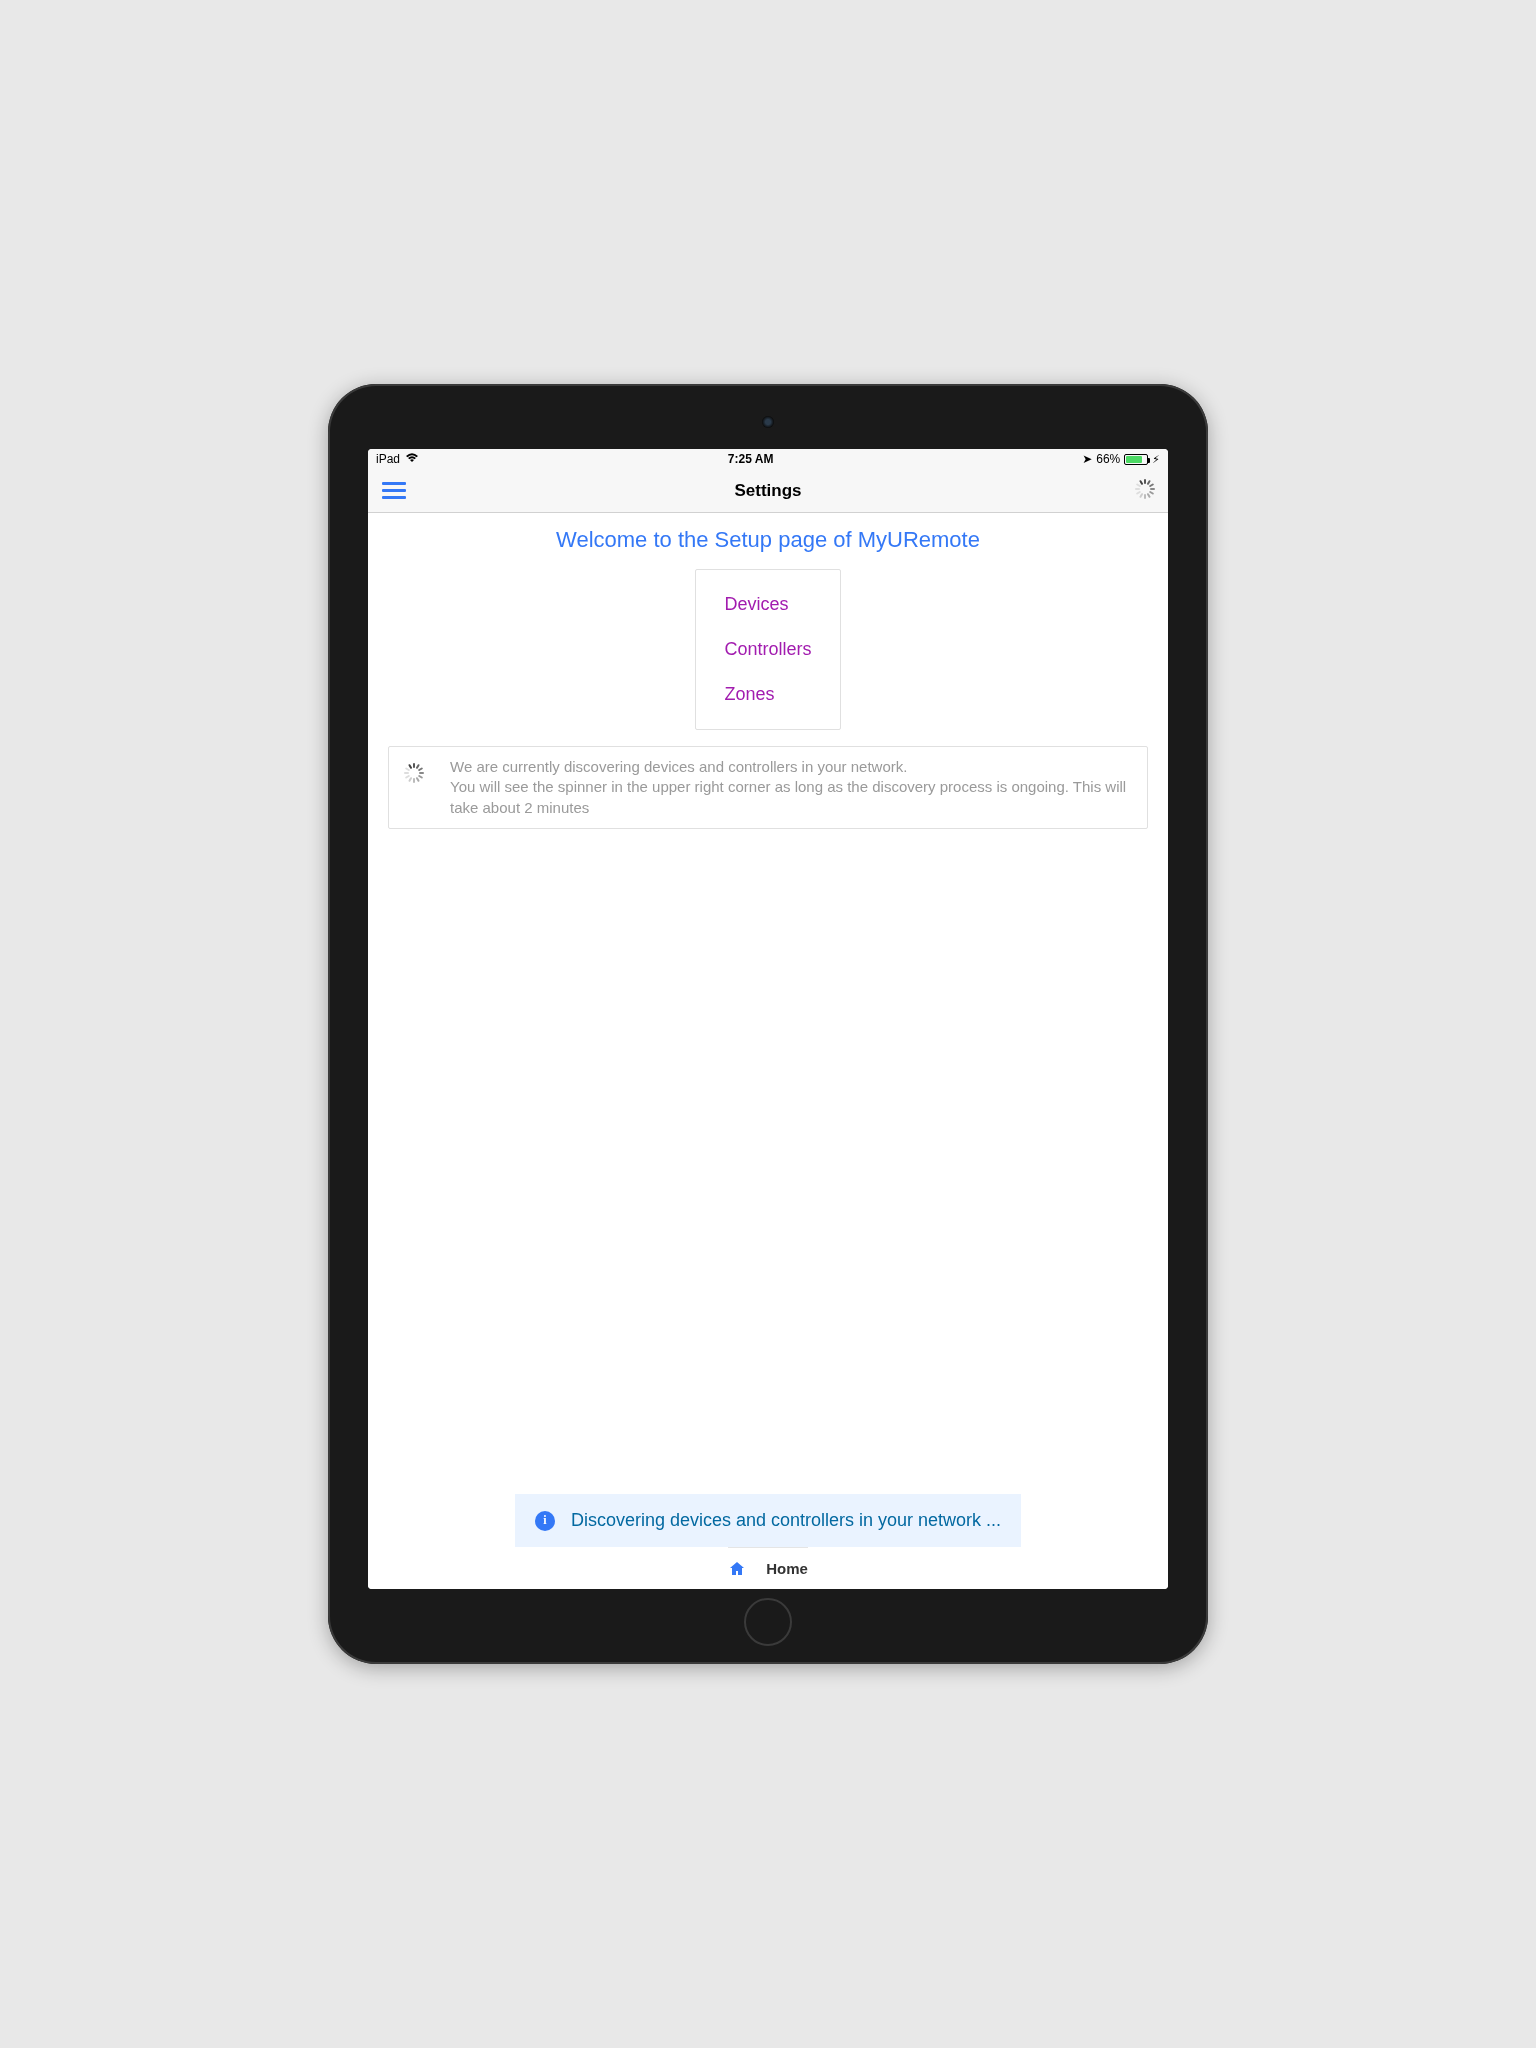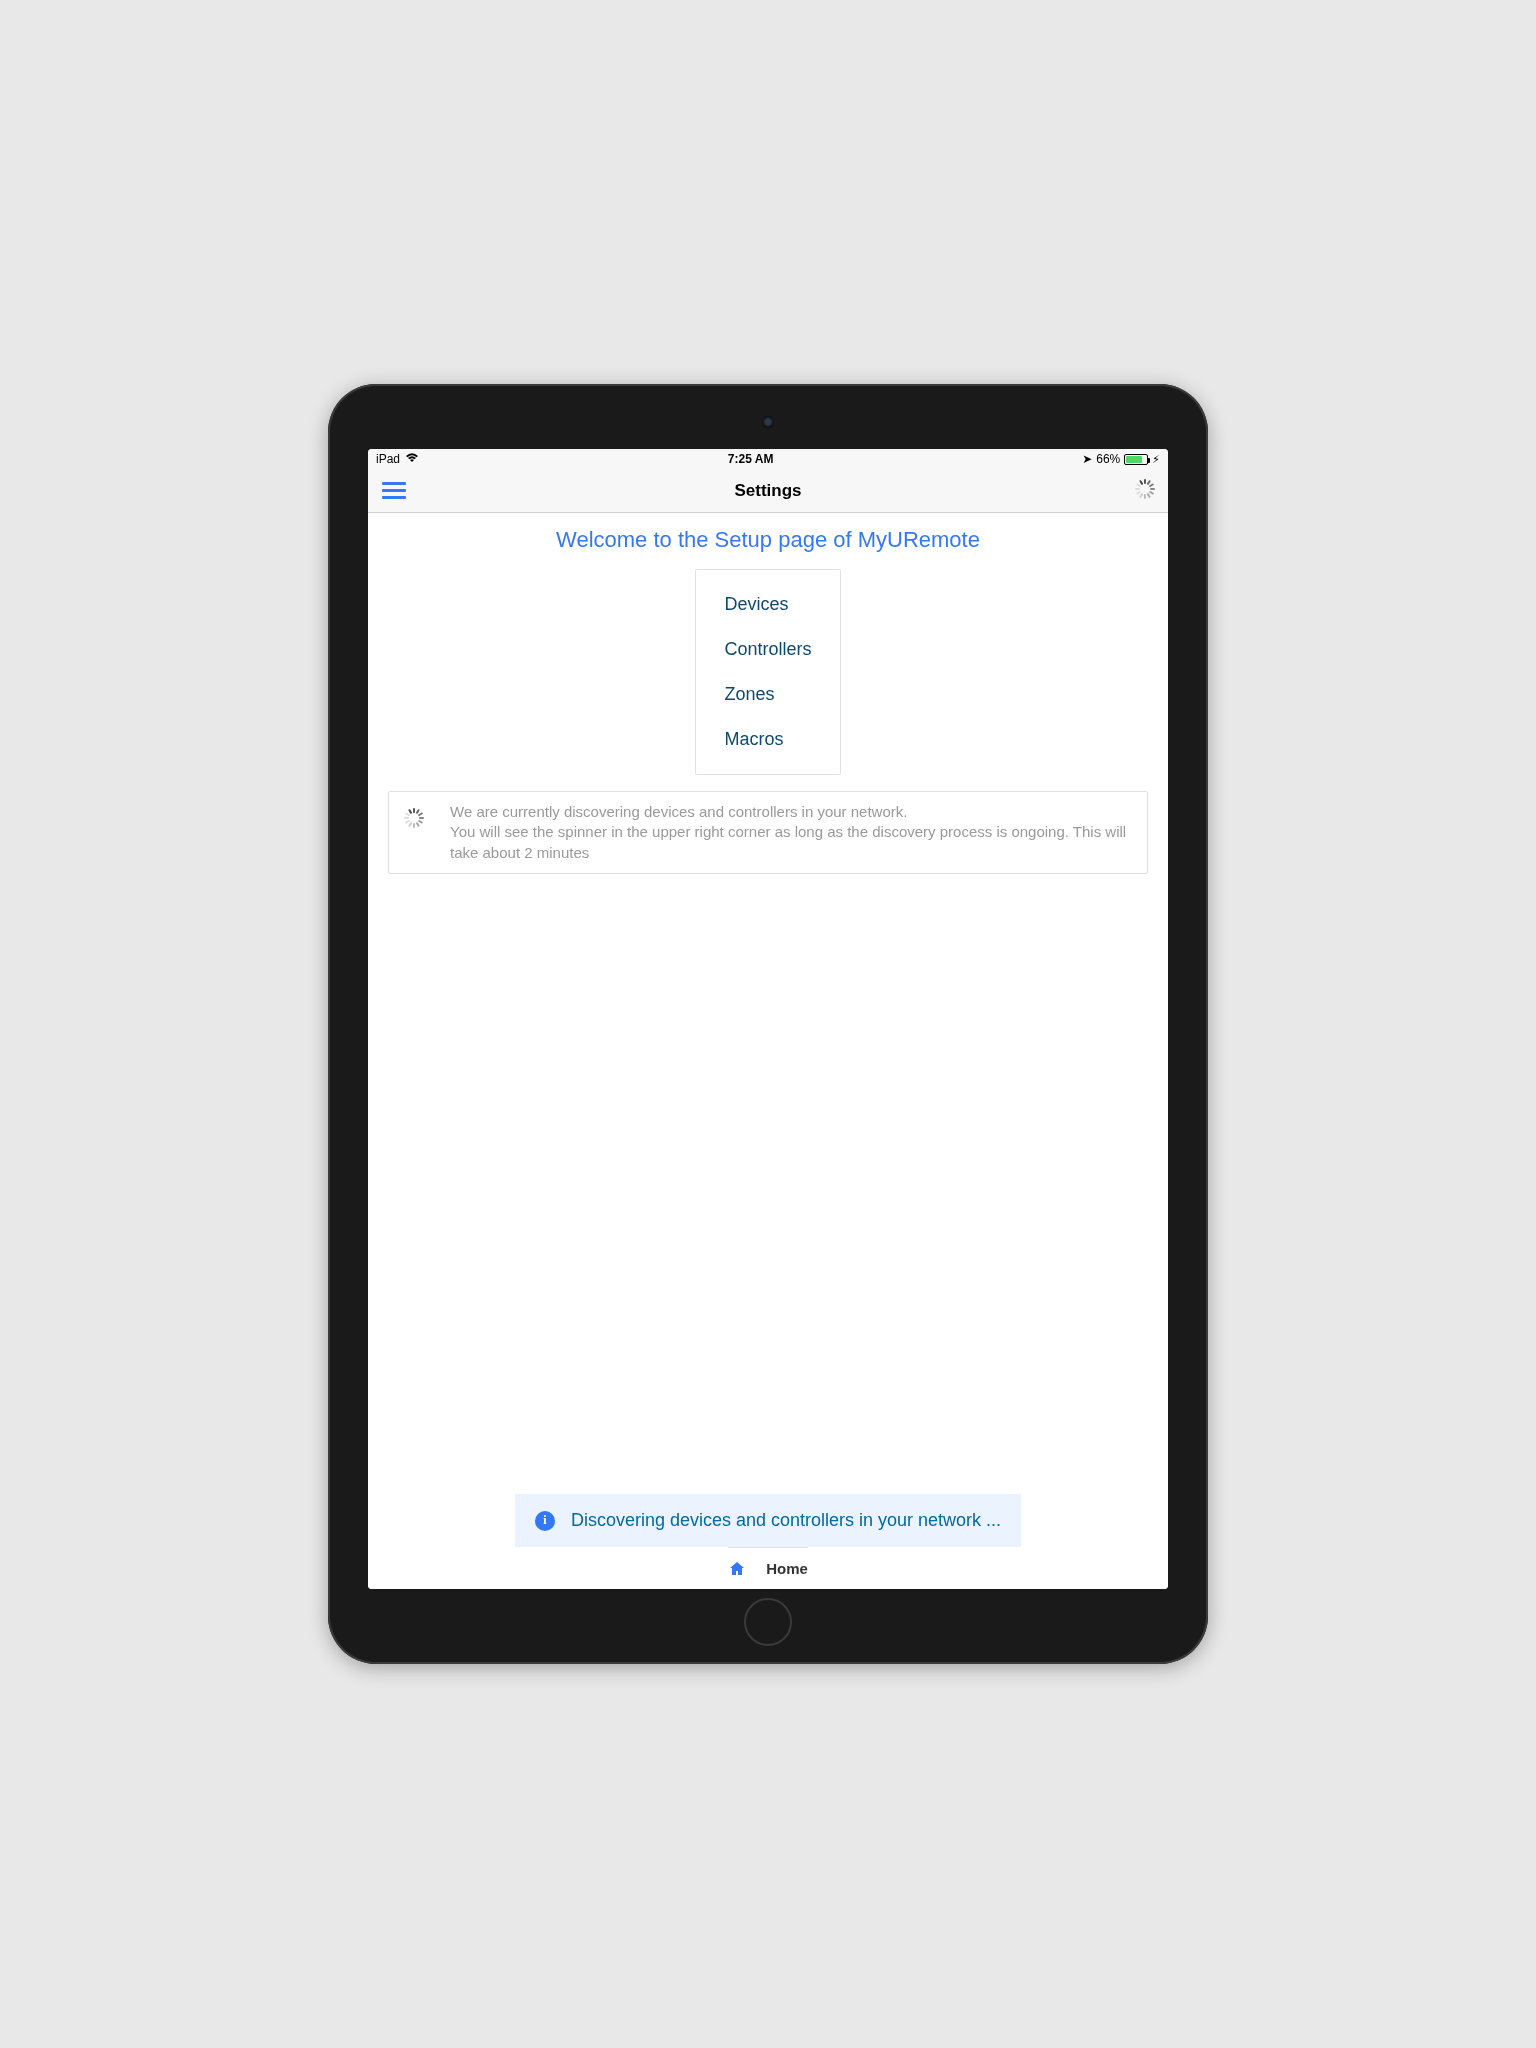--- a/index.html
+++ b/index.html
@@ -137,21 +137,21 @@
     .card {
       margin: 6px 20px 10px 20px;
       border: 1px solid #e0e0e0;
       border-radius: 2px;
       background: #fff;
     }
     .menu-list { padding: 12px 0; }
     .menu-item {
       padding: 12px 28px;
       font-size: 18px;
-      color: #0c4a6e;
+      color: #a21caf;
       cursor: pointer;
     }
     .info-card {
       display: flex;
       align-items: flex-start;
       gap: 27px;
       padding: 10px 14px;
     }
     .info-card .spinner-ticks { flex-shrink: 0; margin-top: 6px;}
     .info-text {
@@ -262,21 +262,20 @@
       </div>
     </div>
 
     <div class="content">
       <div class="welcome-title">Welcome to the Setup page of MyURemote</div>
 
       <div class="card menu-list">
         <div class="menu-item">Devices</div>
         <div class="menu-item">Controllers</div>
         <div class="menu-item">Zones</div>
-        <div class="menu-item">Macros</div>
       </div>
 
       <div class="card info-card">
         <span class="spinner-ticks">
             <span></span>
             <span></span>
             <span></span>
             <span></span>
             <span></span>
             <span></span>

